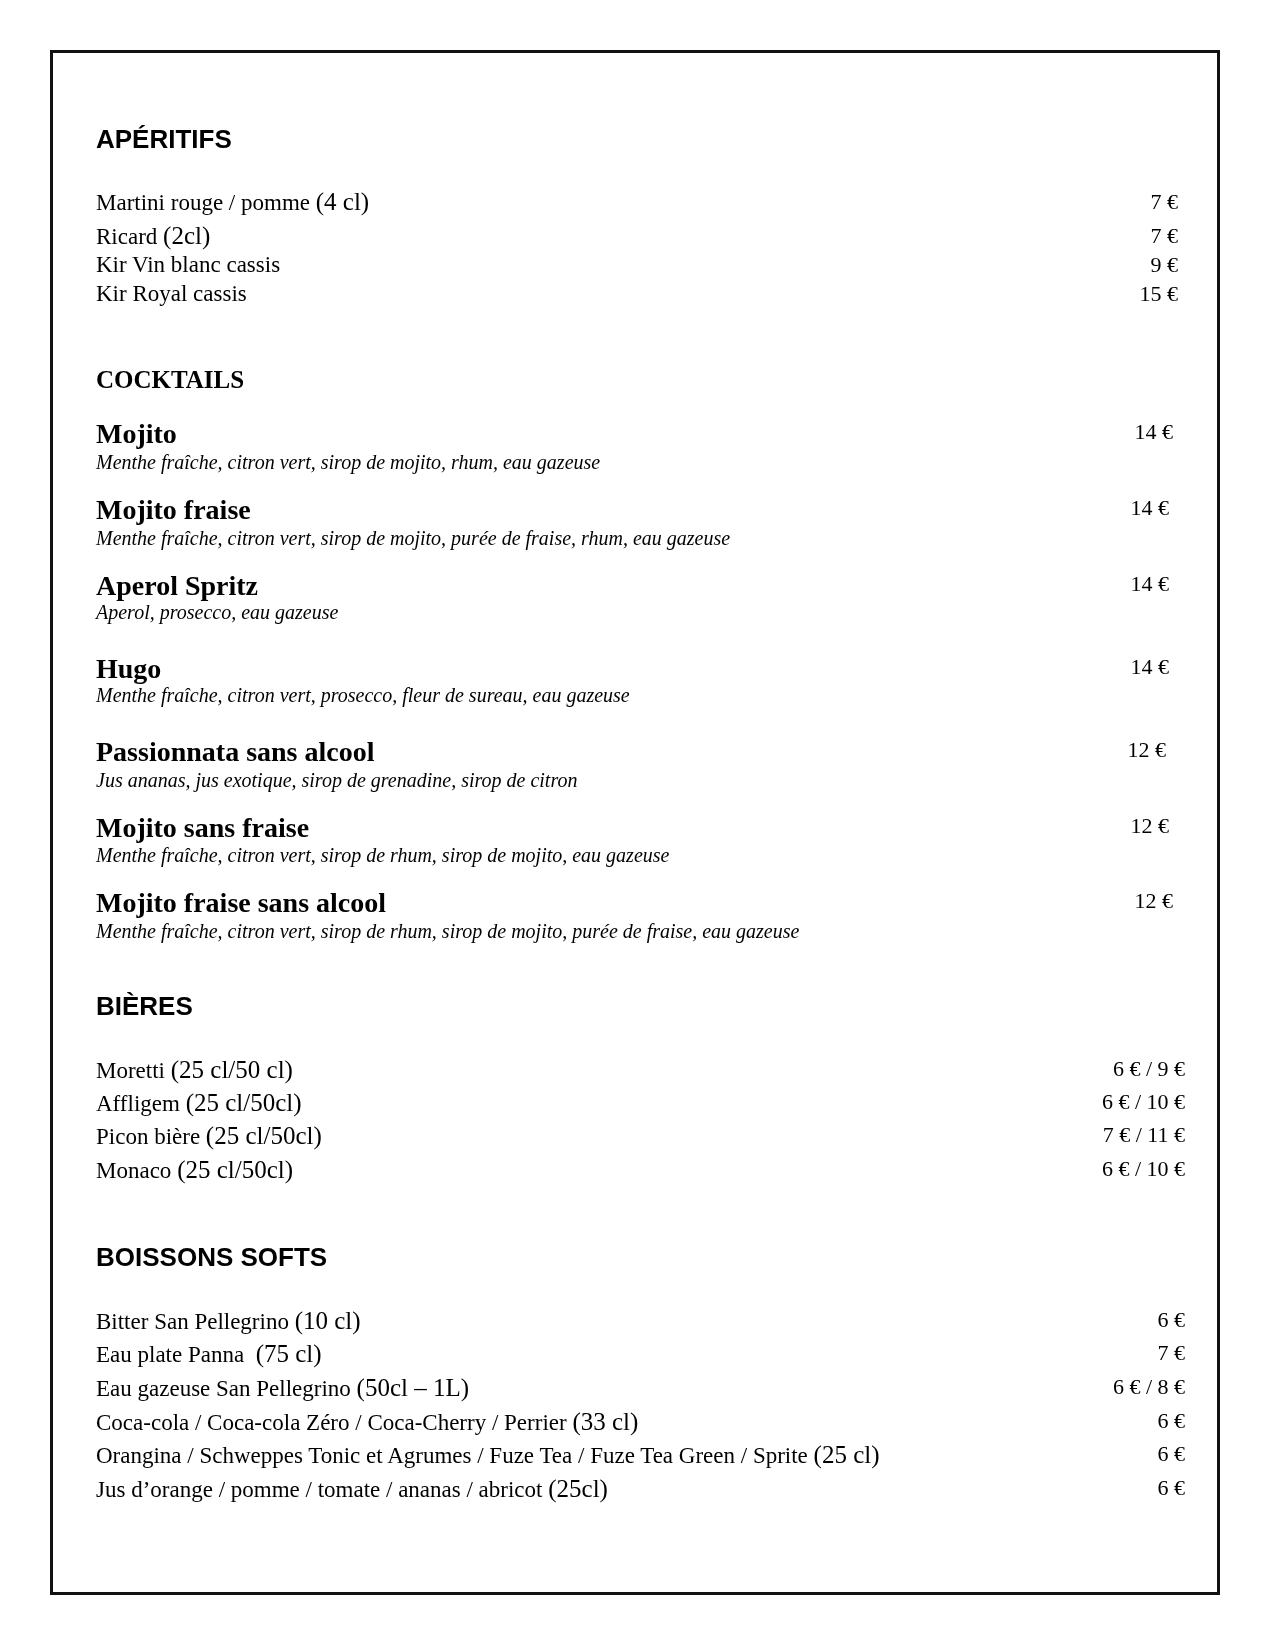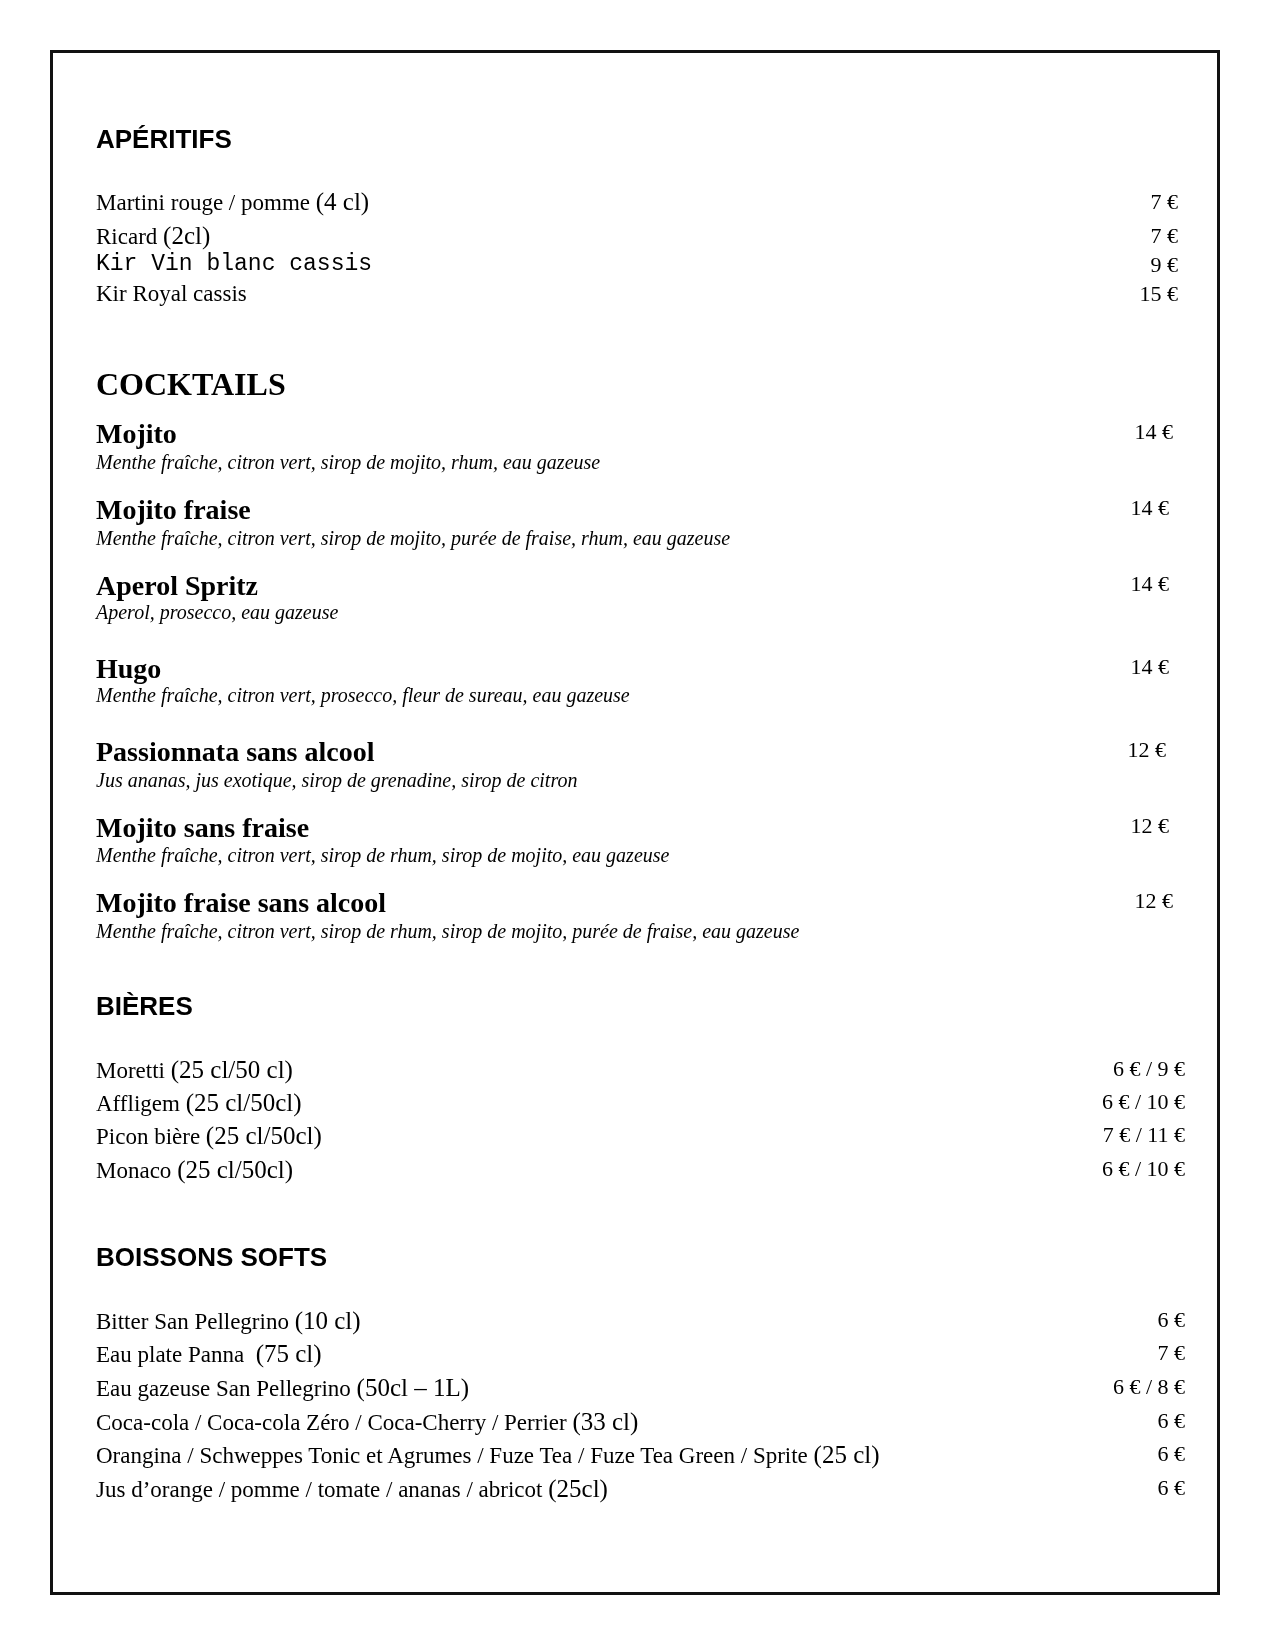--- a/index.html
+++ b/index.html
@@ -3,41 +3,41 @@
 <meta charset="utf-8">
 <style>
   html, body { margin: 0; padding: 0; background: #ffffff; }
   body { width: 1275px; height: 1650px; position: relative; overflow: hidden; color: #000; }
   .frame {
     position: absolute; left: 50px; top: 50px; width: 1170px; height: 1545px;
     border: 3px solid #111; box-sizing: border-box;
   }
   .abs { position: absolute; white-space: nowrap; }
   .h-sans { font-family: "Liberation Sans", sans-serif; font-weight: bold; font-size: 26px; }
-  .h-serif { font-family: "Liberation Serif", serif; font-weight: bold; font-size: 32px; }
+  .h-serif { font-family: "Liberation Serif", serif; font-weight: bold; font-size: 25px; }
   .item { font-family: "Liberation Serif", serif; font-size: 23px; line-height: 1; }
   .item .vol { font-size: 25px; }
   .ctitle { font-family: "Liberation Serif", serif; font-weight: bold; font-size: 28px; line-height: 1; }
   .cdesc { font-family: "Liberation Serif", serif; font-style: italic; font-size: 20px; line-height: 1; }
   .price { font-family: "Liberation Serif", serif; font-size: 22px; line-height: 1; text-align: right; }
 </style>
 </head>
 <body>
 
 <div class="frame"></div>
 
 <div class="abs h-sans" style="left:96px; top:124px;">APÉRITIFS</div>
 
 <div class="abs item" style="left:96px; top:189px;"><span>Martini rouge / pomme </span><span class="vol">(4 cl)</span></div>
 <div class="abs price" style="right:97px; top:191px;">7 €</div>
 
 <div class="abs item" style="left:96px; top:223px;"><span>Ricard </span><span class="vol">(2cl)</span></div>
 <div class="abs price" style="right:97px; top:225px;">7 €</div>
 
-<div class="abs item" style="left:96px; top:253px;font-family:Liberation Mono, monospace;"><span>Kir Vin blanc cassis</span></div>
+<div class="abs item" style="left:96px; top:253px;"><span>Kir Vin blanc cassis</span></div>
 <div class="abs price" style="right:97px; top:254px;">9 €</div>
 
 <div class="abs item" style="left:96px; top:282px;"><span>Kir Royal cassis</span></div>
 <div class="abs price" style="right:97px; top:283px;">15 €</div>
 
 <div class="abs h-serif" style="left:96px; top:366px;">COCKTAILS</div>
 
 <div class="abs ctitle" style="left:96px; top:420px;">Mojito</div>
 <div class="abs price" style="right:102px; top:421px;">14 €</div>
 <div class="abs cdesc" style="left:96px; top:452px;">Menthe fraîche, citron vert, sirop de mojito, rhum, eau gazeuse</div>

